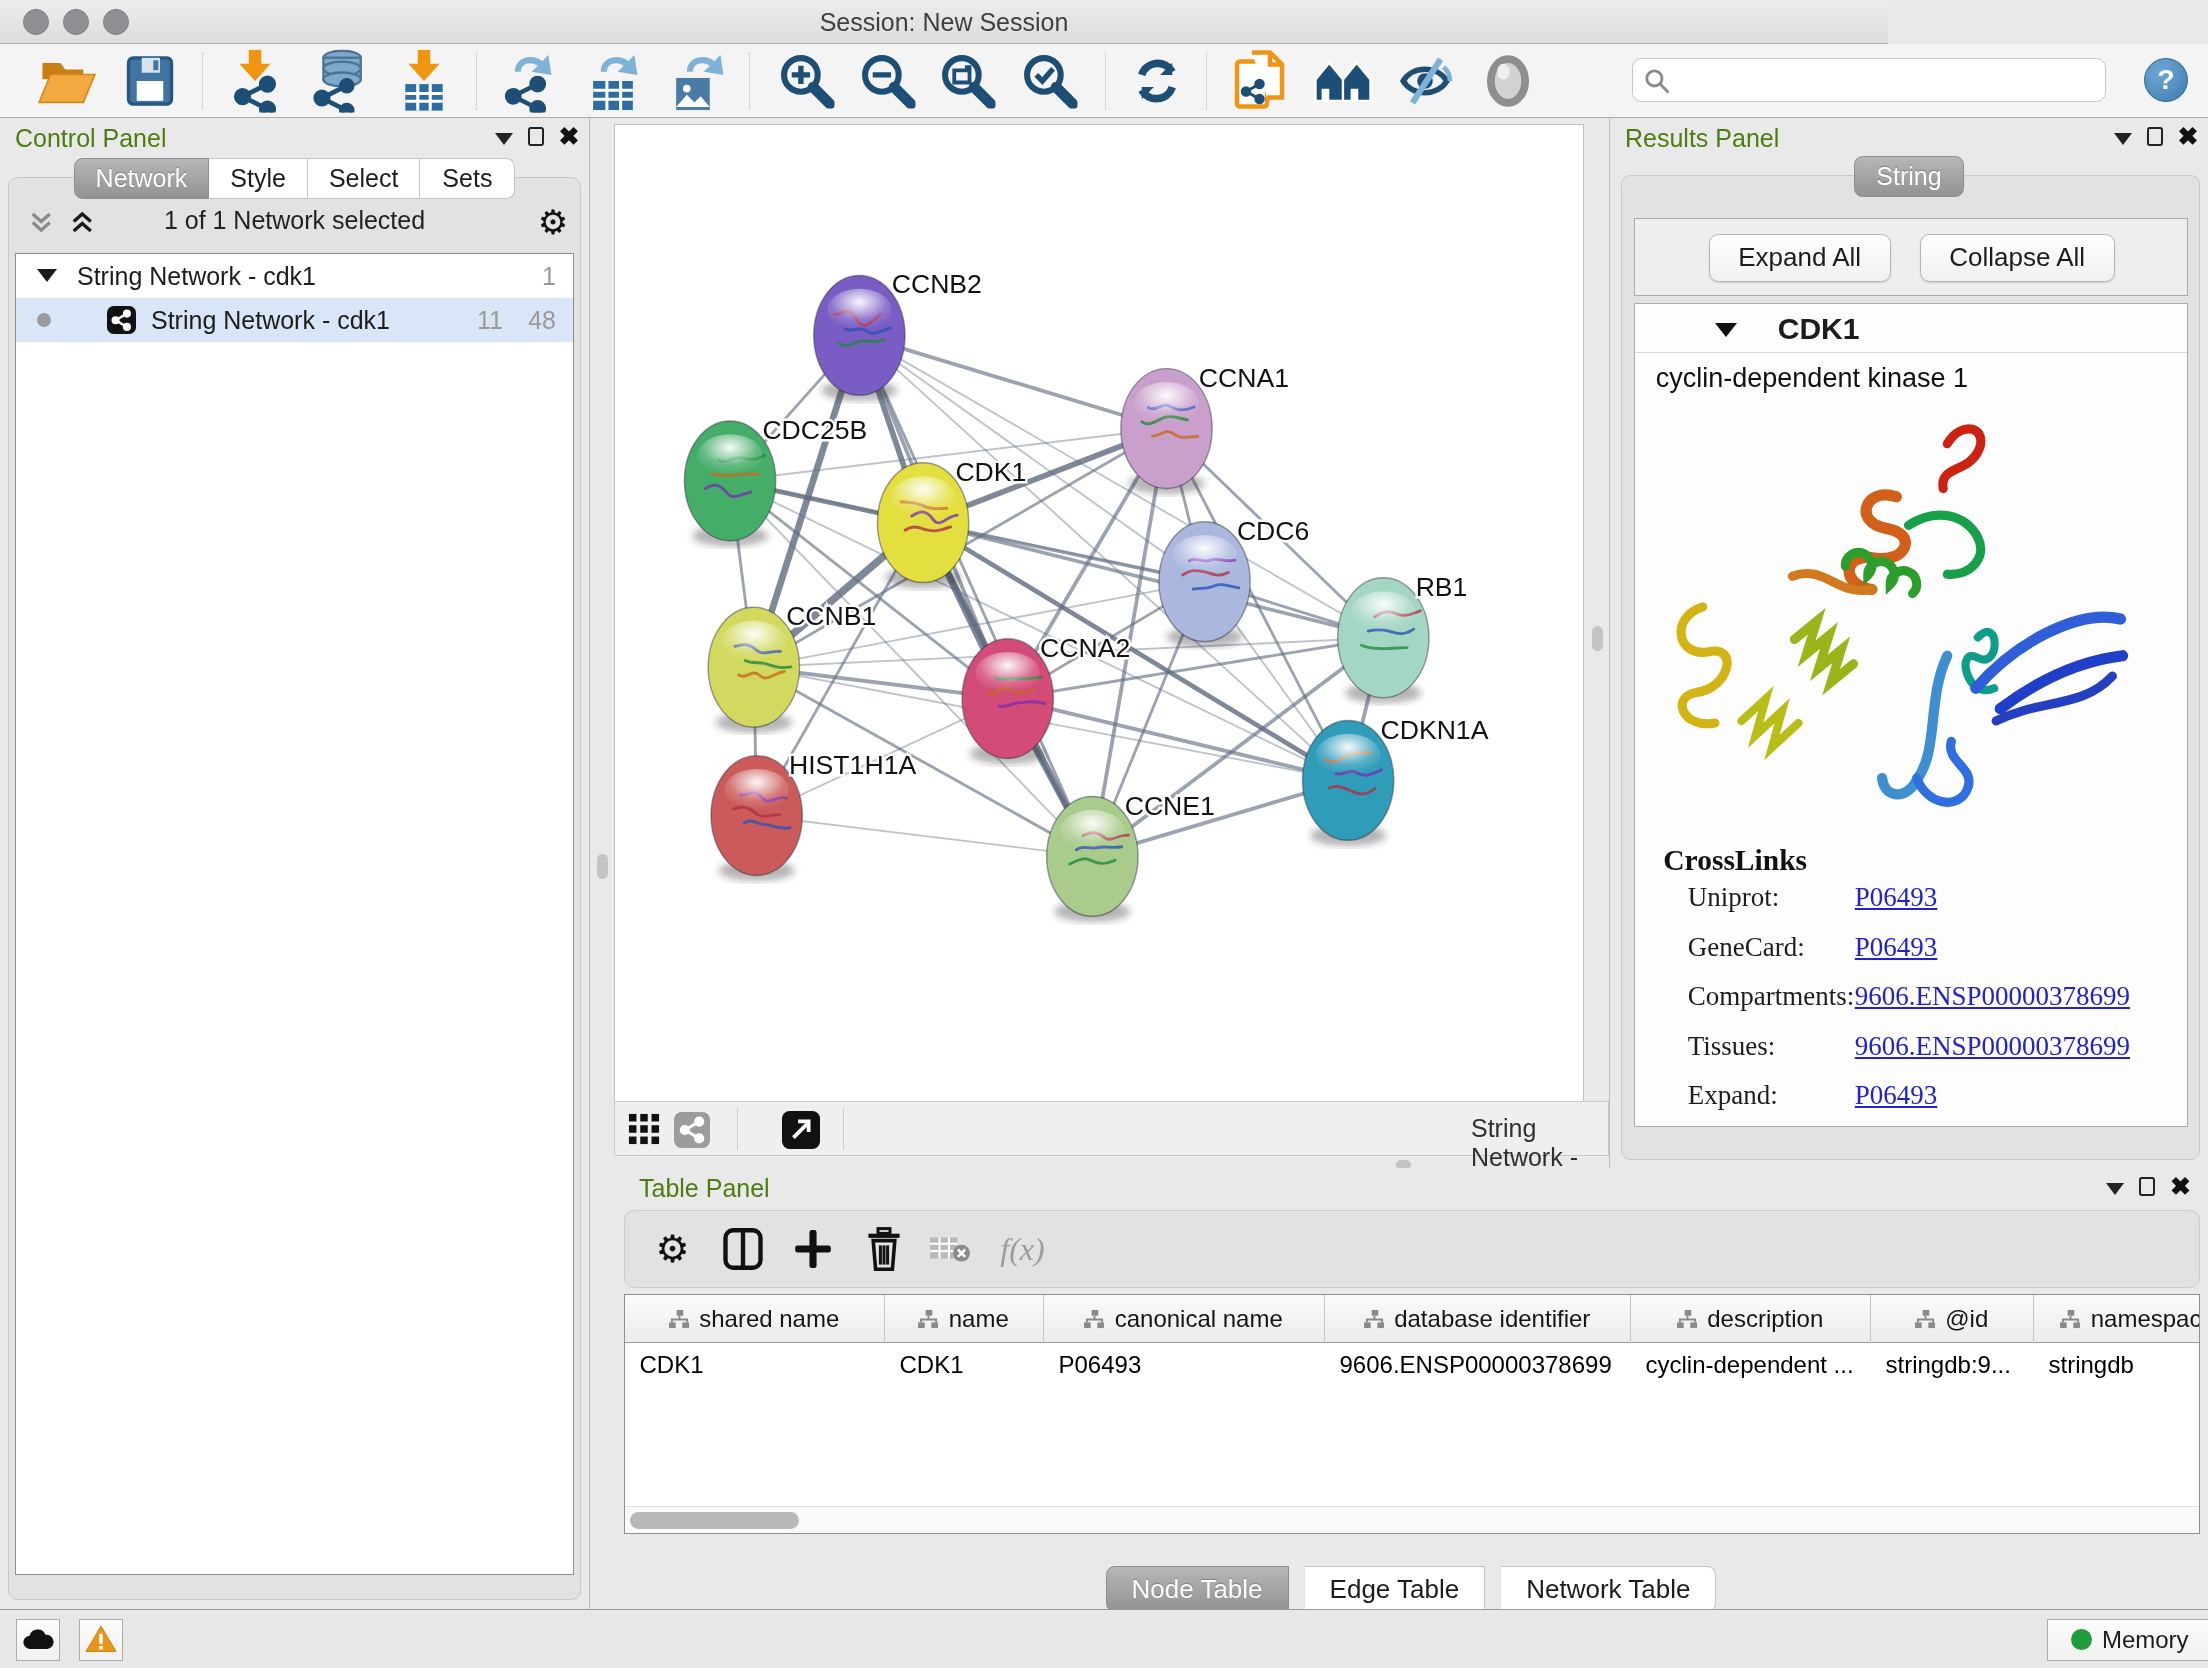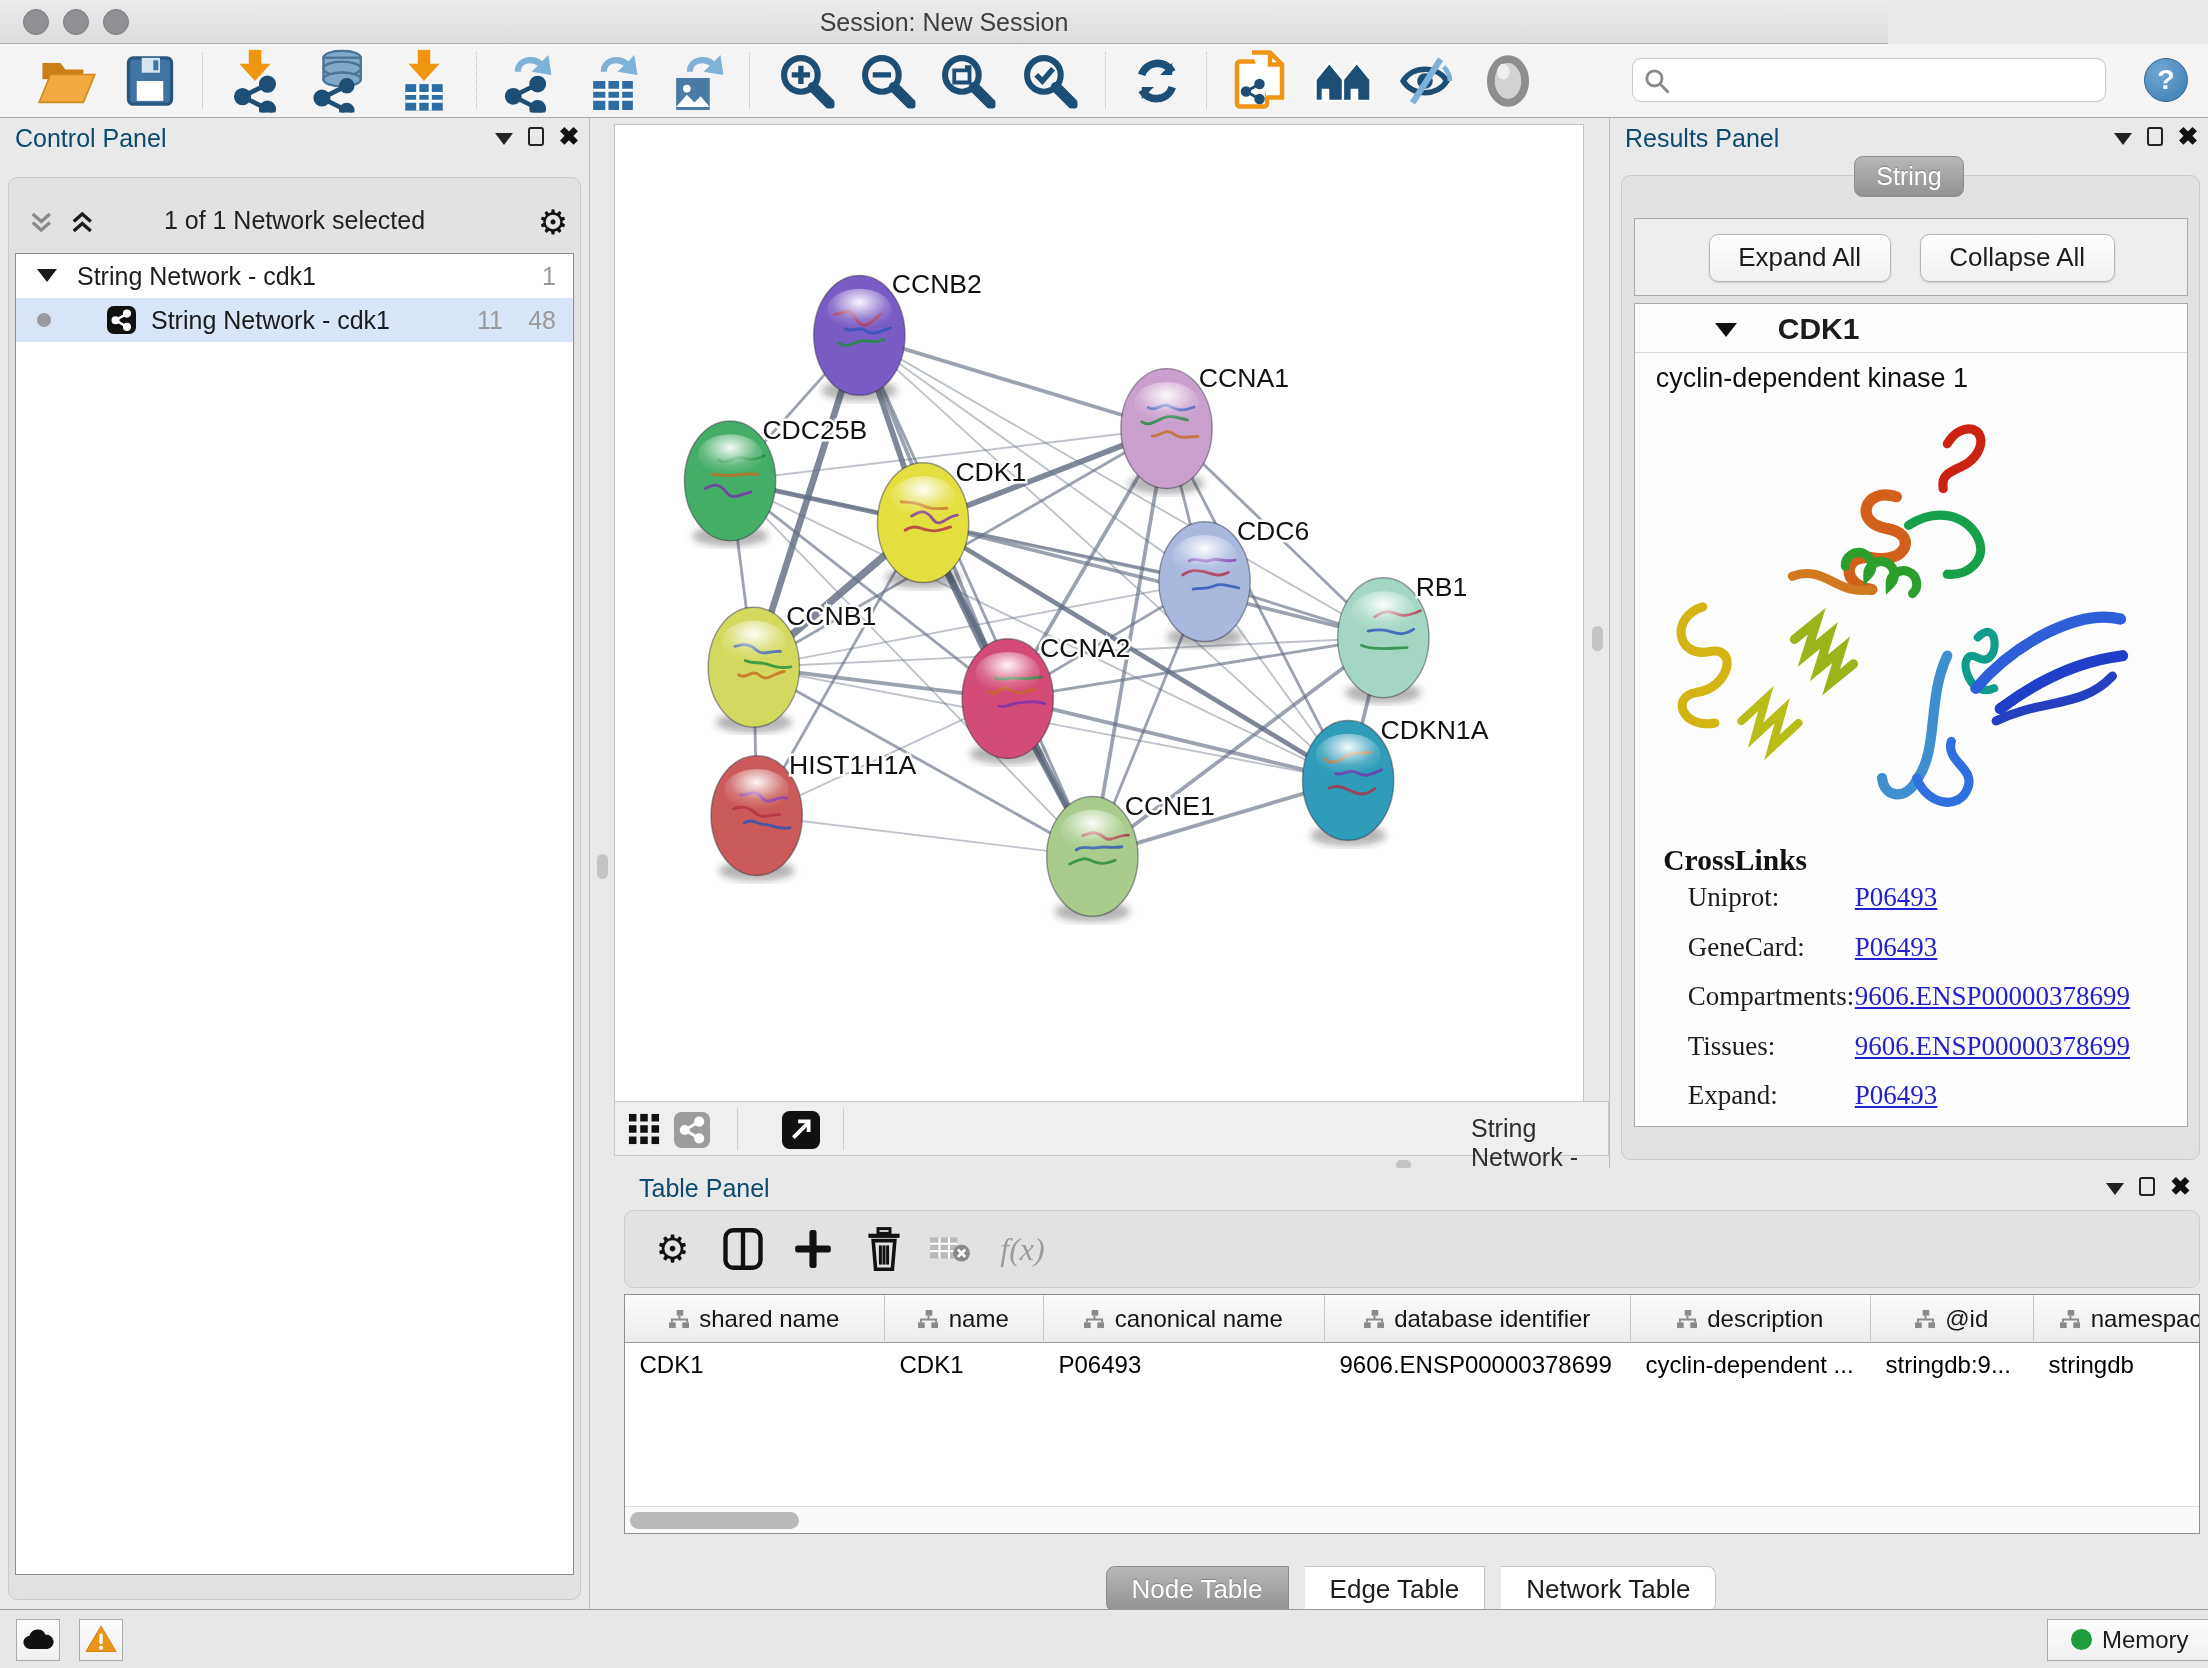--- a/index.html
+++ b/index.html
@@ -24,21 +24,21 @@
   #search-input { position:absolute; left:46px; top:1.9px; width:418px; height:38px;
     border:none; outline:none; font-size:23px; background:transparent; }
   #search-glyph { position:absolute; left:9.5px; top:7.6px; }
   #help-btn { position:absolute; left:2144px; top:14.3px; width:44px; height:44px;
     border-radius:50%; background:radial-gradient(circle at 35% 30%, #6fa7d4, #3c7cb0);
     border:1.9px solid #2e6493; color:#ffffff; font-size:28.5px; font-weight:bold;
     text-align:center; line-height:40px; }
 
   
   .panel-hdr { position:absolute; left:0; right:0; top:0; height:36px; }
-  .panel-title { position:absolute; left:15px; top:5.7px; font-size:25px; color:#0c4a6e; }
+  .panel-title { position:absolute; left:15px; top:5.7px; font-size:25px; color:#4d7c0f; }
   .hdr-icons { position:absolute; right:9.5px; top:5.7px; display:flex; gap:15px; align-items:center; }
   .hi-tri { width:0; height:0; border-left:9.5px solid transparent; border-right:9.5px solid transparent; border-top:12.4px solid #222; margin-top:5.7px; }
   .hi-sq { width:16px; height:19px; border:2.9px solid #222; border-radius:2.9px; }
   .hi-x { font-size:25px; font-weight:bold; color:#111; line-height:25px; }
 
   .seg { display:flex; }
   .seg .tab { min-width:95px; padding:4.8px 21px; background:#ffffff; border:1px solid #c3c3c3;
     border-left-width:0; font-size:25px; text-align:center; color:#1c1c1c; }
   .seg .tab:first-child { border-left-width:1px; border-radius:8.6px 0 0 8.6px; }
   .seg .tab:last-child { border-radius:0 8.6px 8.6px 0; }
@@ -335,20 +335,26 @@
 </div>
 
 <div id="control-panel">
   <div class="panel-hdr">
     <span class="panel-title">Control Panel</span>
     <span class="hdr-icons">
       <span class="hi-tri"></span>
       <span class="hi-sq"></span>
       <span class="hi-x">✖</span>
     </span>
+  </div>
+  <div id="cp-tabs" class="seg">
+    <div class="tab sel">Network</div>
+    <div class="tab">Style</div>
+    <div class="tab">Select</div>
+    <div class="tab">Sets</div>
   </div>
   <div id="cp-box"></div>
   <div id="cp-selrow">
     <span style="position:absolute;left:13.3px;top:9.5px">
       <svg width="28.5" height="27" viewBox="0 0 30 28">
           <g fill="none" stroke="#8a8a8a" stroke-width="3.5">
             <path d="M6,4 l9,8 9,-8"></path>
             <path d="M6,13 l9,8 9,-8"></path>
           </g>
         </svg>

